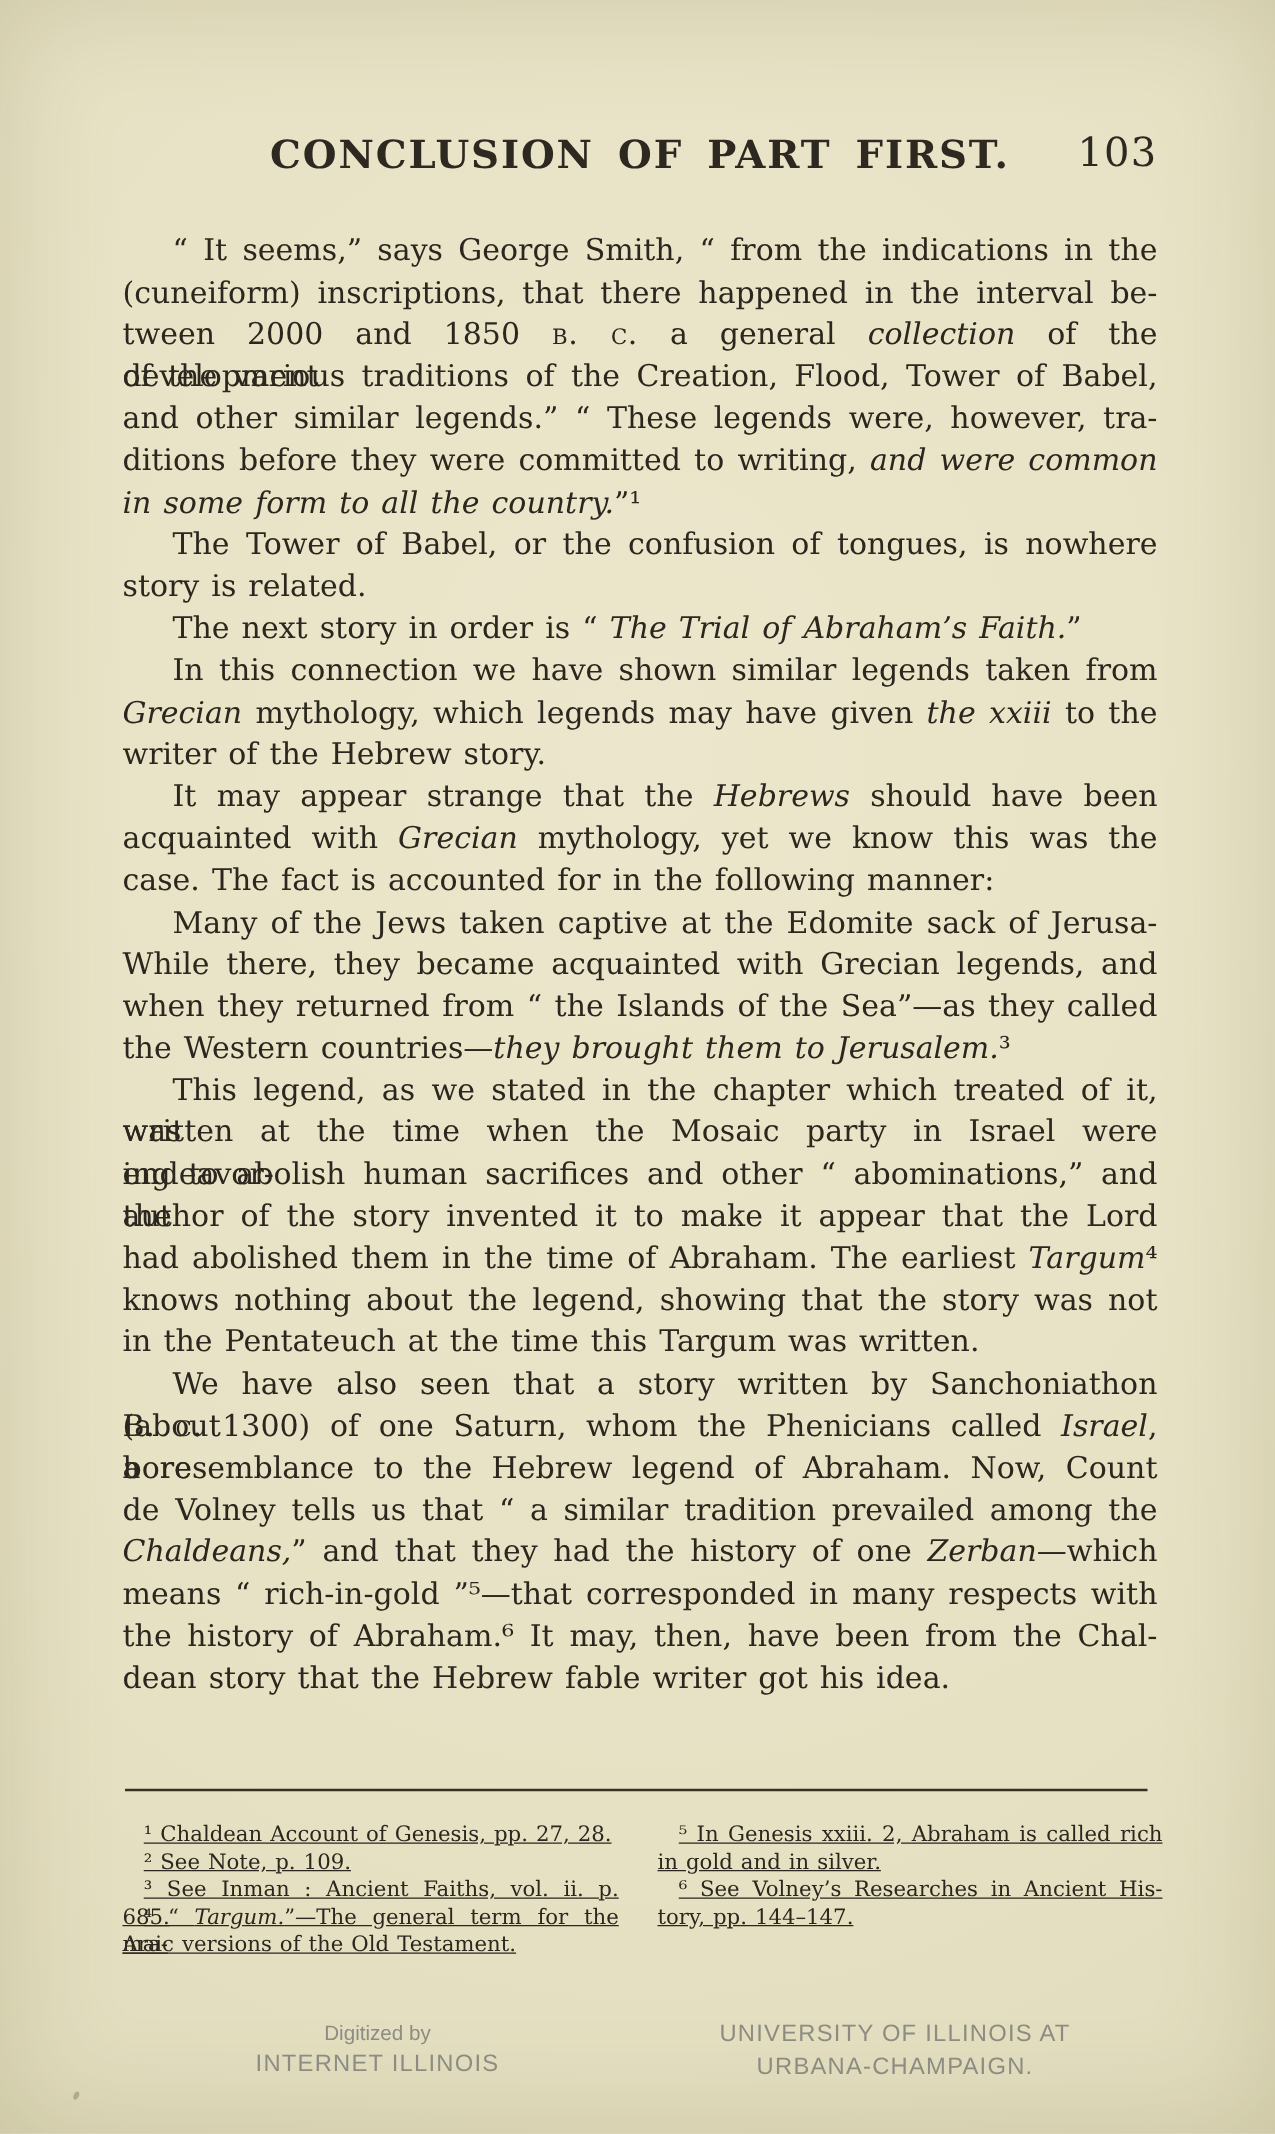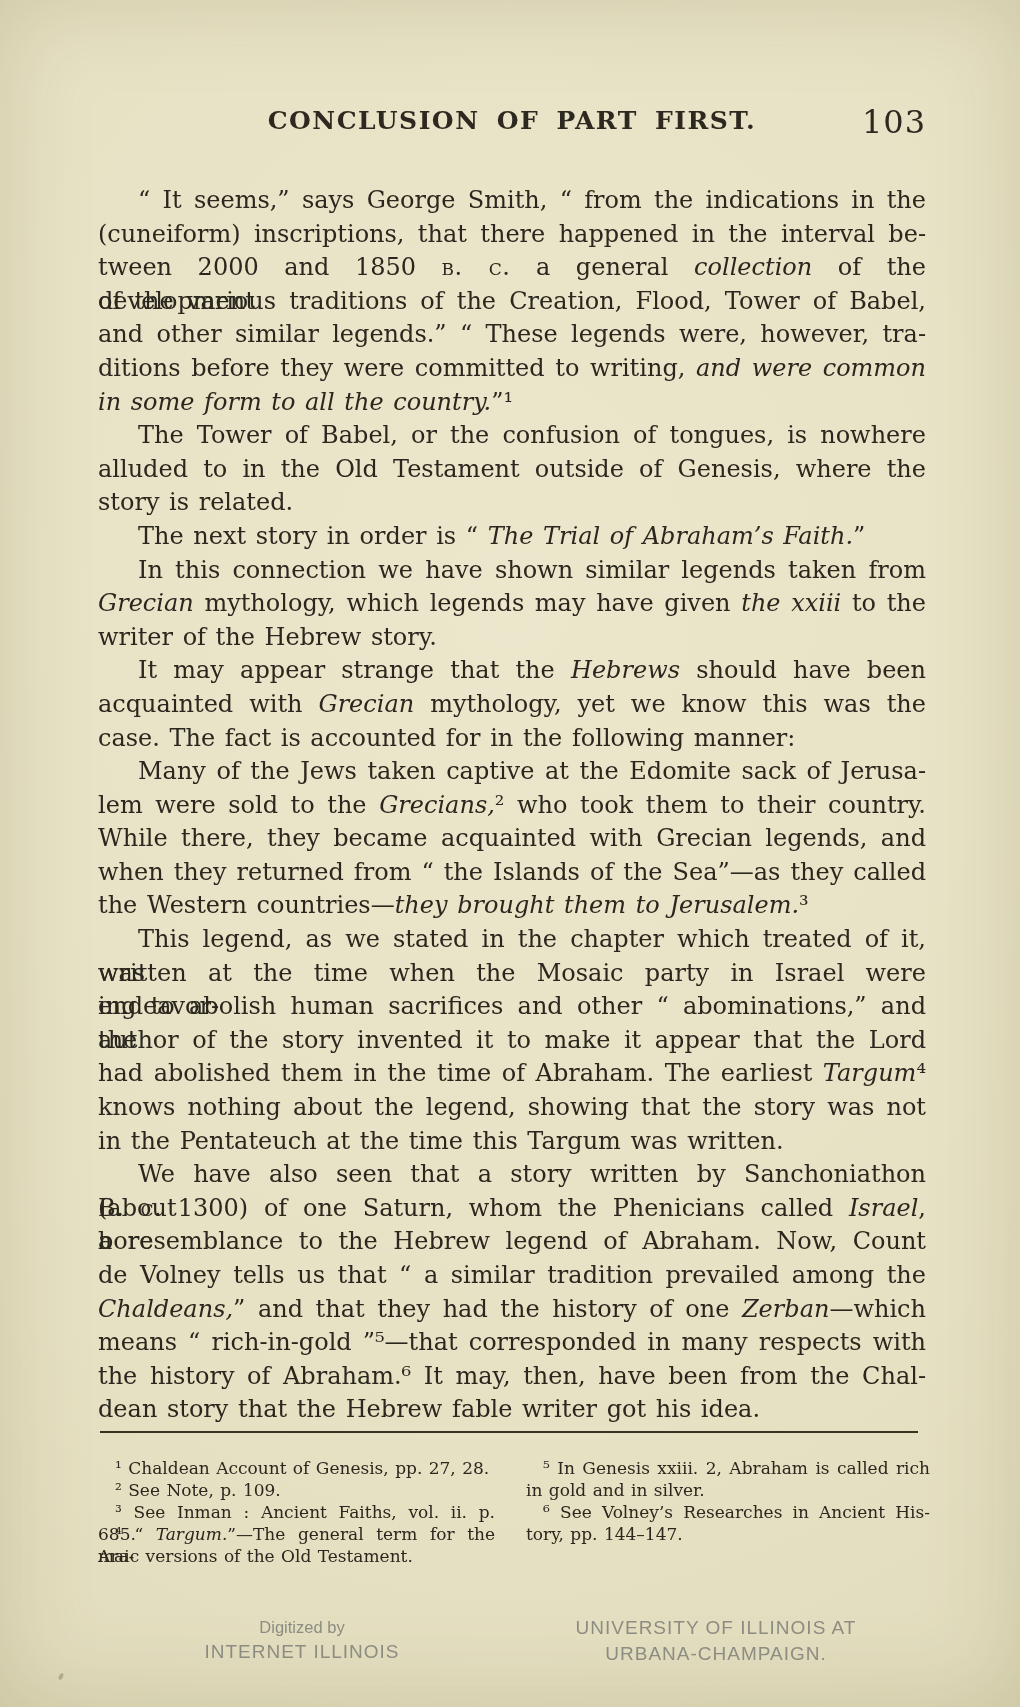--- a/index.html
+++ b/index.html
@@ -10,38 +10,38 @@
   }
   .page {
     position:absolute; inset:0;
     background: radial-gradient(ellipse 130% 95% at 50% 35%, #ece7cc 0%, #e6e1c3 55%, #dcd7b6 100%);
     box-shadow: inset 0 0 90px rgba(120,108,66,0.22);
   }
   
   .header { position:absolute; top:106px; left:98px; width:828px; height:36px; color:#2d2920; }
   .running-title {
     display:block; text-align:center;
-    font-size:25px; font-weight:bold; letter-spacing:1.5px; word-spacing:7px;
+    font-size:31px; font-weight:bold; letter-spacing:1.5px; word-spacing:7px;
   }
   .page-number { position:absolute; right:0; top:-3px; font-size:32px; letter-spacing:1px; }
   
   .body-text {
     position:absolute; top:184px; left:98px; width:828px;
     font-size:24px; color:#2b271e;
   }
   .body-text .tline { line-height:33.6px; height:33.6px; }
   .tline { text-align:justify; text-align-last:justify; word-spacing:2px; white-space:normal; }
   .tline.last { text-align-last:left; }
   .body-text .tline.indent { text-indent:40px; }
   i { font-style:italic; }
   .sc { font-variant:small-caps; letter-spacing:0.5px; }
   
   .footnote-rule { position:absolute; top:1431px; left:100px; width:818px; height:2px; background:#37321f; }
   .footnotes { position:absolute; top:1457px; font-size:17px; color:#2b271e; }
-  .footnotes .tline { line-height:22px; height:22px; word-spacing:1px; }
+  .footnotes .tline { line-height:22px; height:22px; word-spacing:1px;text-decoration:underline; }
   .footnotes .tline.indent { text-indent:17px; }
   .fn-left  { left:98px;  width:397px; }
   .fn-right { left:526px; width:404px; }
   
   .stamp {
     position:absolute; text-align:center;
     font-family:"Liberation Sans", sans-serif; color:#8d8c82;
   }
   .stamp-left  { top:1615px; left:122px; width:360px; }
   .stamp-right { top:1615px; left:536px; width:360px; }
@@ -66,39 +66,37 @@
         <div class="tline indent"><span>“ It seems,” says George Smith, “ from the indications in the</span></div>
         <div class="tline"><span>(cuneiform) inscriptions, that there happened in the interval be-</span></div>
         <div class="tline"><span>tween 2000 and 1850 </span><span class="sc">b. c.</span><span> a general </span><i>collection</i><span> of the development</span></div>
         <div class="tline"><span>of the various traditions of the Creation, Flood, Tower of Babel,</span></div>
         <div class="tline"><span>and other similar legends.”  “ These legends were, however, tra-</span></div>
         <div class="tline"><span>ditions before they were committed to writing, </span><i>and were common</i></div>
         <div class="tline last"><i>in some form to all the country.</i><span>”¹</span></div>
       </div>
       <div class="para">
         <div class="tline indent"><span>The Tower of Babel, or the confusion of tongues, is nowhere</span></div>
-        <div class="tline"><span>alluded to in the Old Testament outside of Genesis, where the</span></div>
         <div class="tline last"><span>story is related.</span></div>
       </div>
       <div class="para">
         <div class="tline indent last"><span>The next story in order is “ </span><i>The Trial of Abraham’s Faith.</i><span>”</span></div>
       </div>
       <div class="para">
         <div class="tline indent"><span>In this connection we have shown similar legends taken from</span></div>
         <div class="tline"><i>Grecian</i><span> mythology, which legends may have given </span><i>the xxiii</i><span> to the</span></div>
         <div class="tline last"><span>writer of the Hebrew story.</span></div>
       </div>
       <div class="para">
         <div class="tline indent"><span>It may appear strange that the </span><i>Hebrews</i><span> should have been</span></div>
         <div class="tline"><span>acquainted with </span><i>Grecian</i><span> mythology, yet we know this was the</span></div>
         <div class="tline last"><span>case.  The fact is accounted for in the following manner:</span></div>
       </div>
       <div class="para">
         <div class="tline indent"><span>Many of the Jews taken captive at the Edomite sack of Jerusa-</span></div>
-        <div class="tline"><span>lem were sold to the </span><i>Grecians,</i><span>² who took them to their country.</span></div>
         <div class="tline"><span>While there, they became acquainted with Grecian legends, and</span></div>
         <div class="tline"><span>when they returned from “ the Islands of the Sea”—as they called</span></div>
         <div class="tline last"><span>the Western countries—</span><i>they brought them to Jerusalem.</i><span>³</span></div>
       </div>
       <div class="para">
         <div class="tline indent"><span>This legend, as we stated in the chapter which treated of it, was</span></div>
         <div class="tline"><span>written at the time when the Mosaic party in Israel were endeavor-</span></div>
         <div class="tline"><span>ing to abolish human sacrifices and other “ abominations,” and the</span></div>
         <div class="tline"><span>author of the story invented it to make it appear that the Lord</span></div>
         <div class="tline"><span>had abolished them in the time of Abraham.  The earliest </span><i>Targum</i><span>⁴</span></div>

